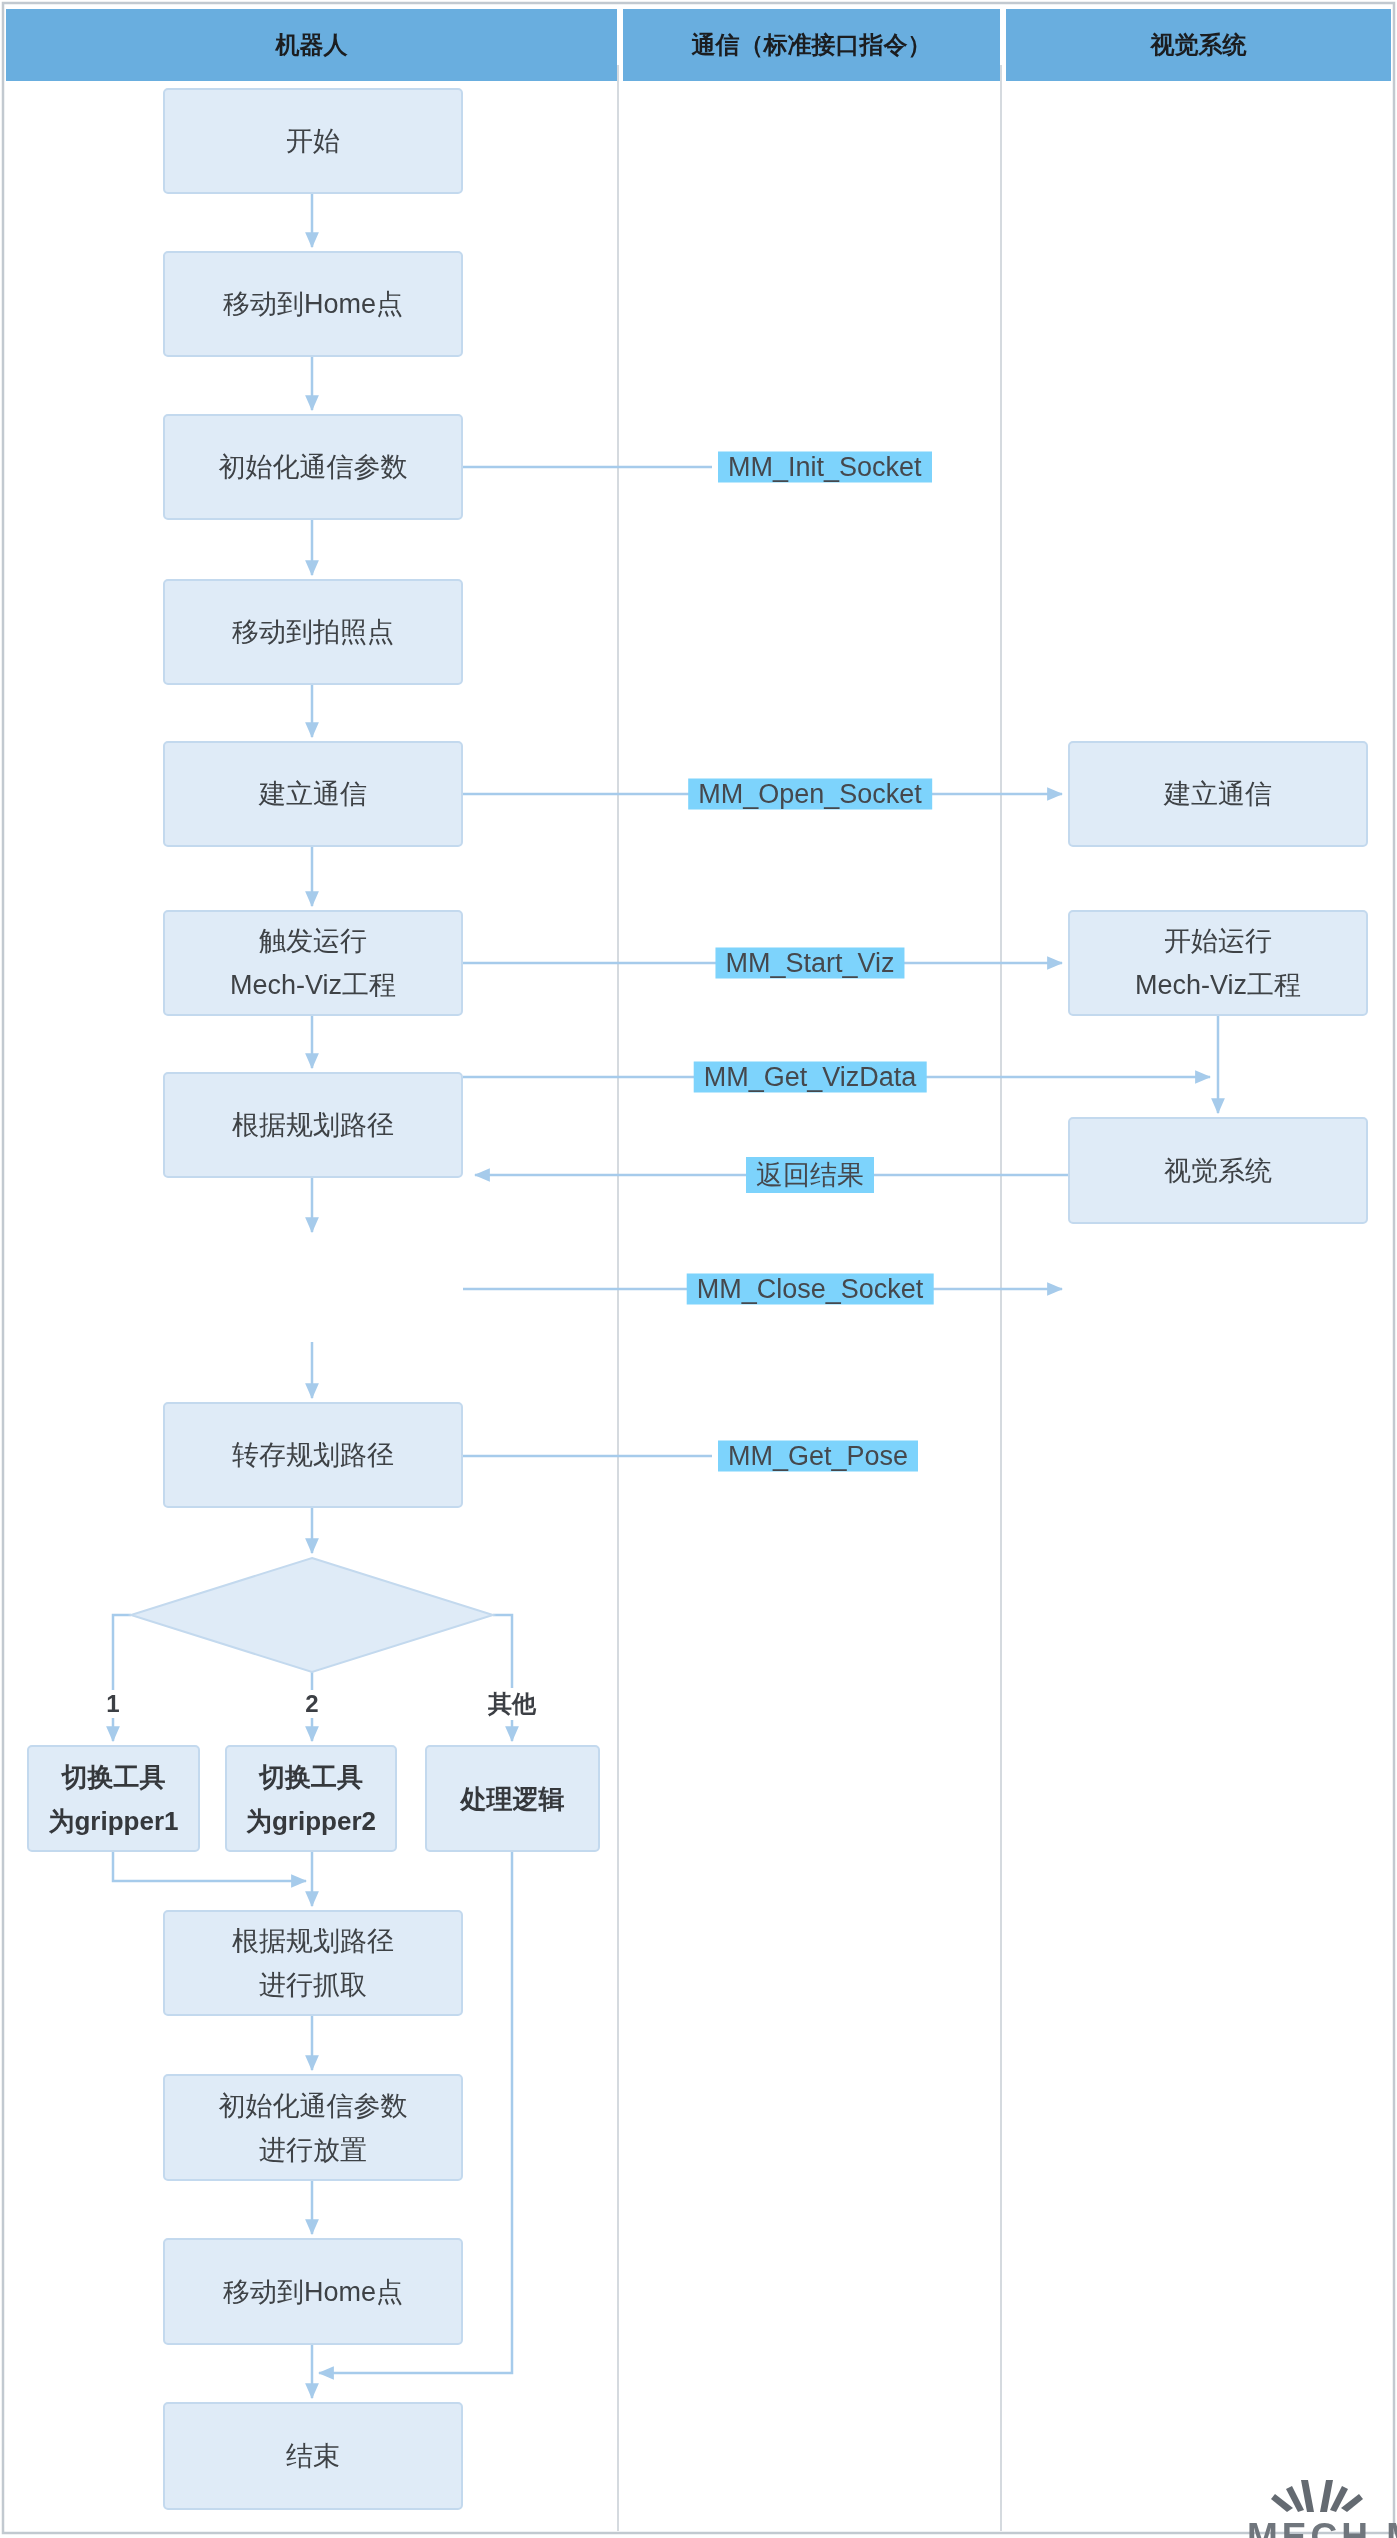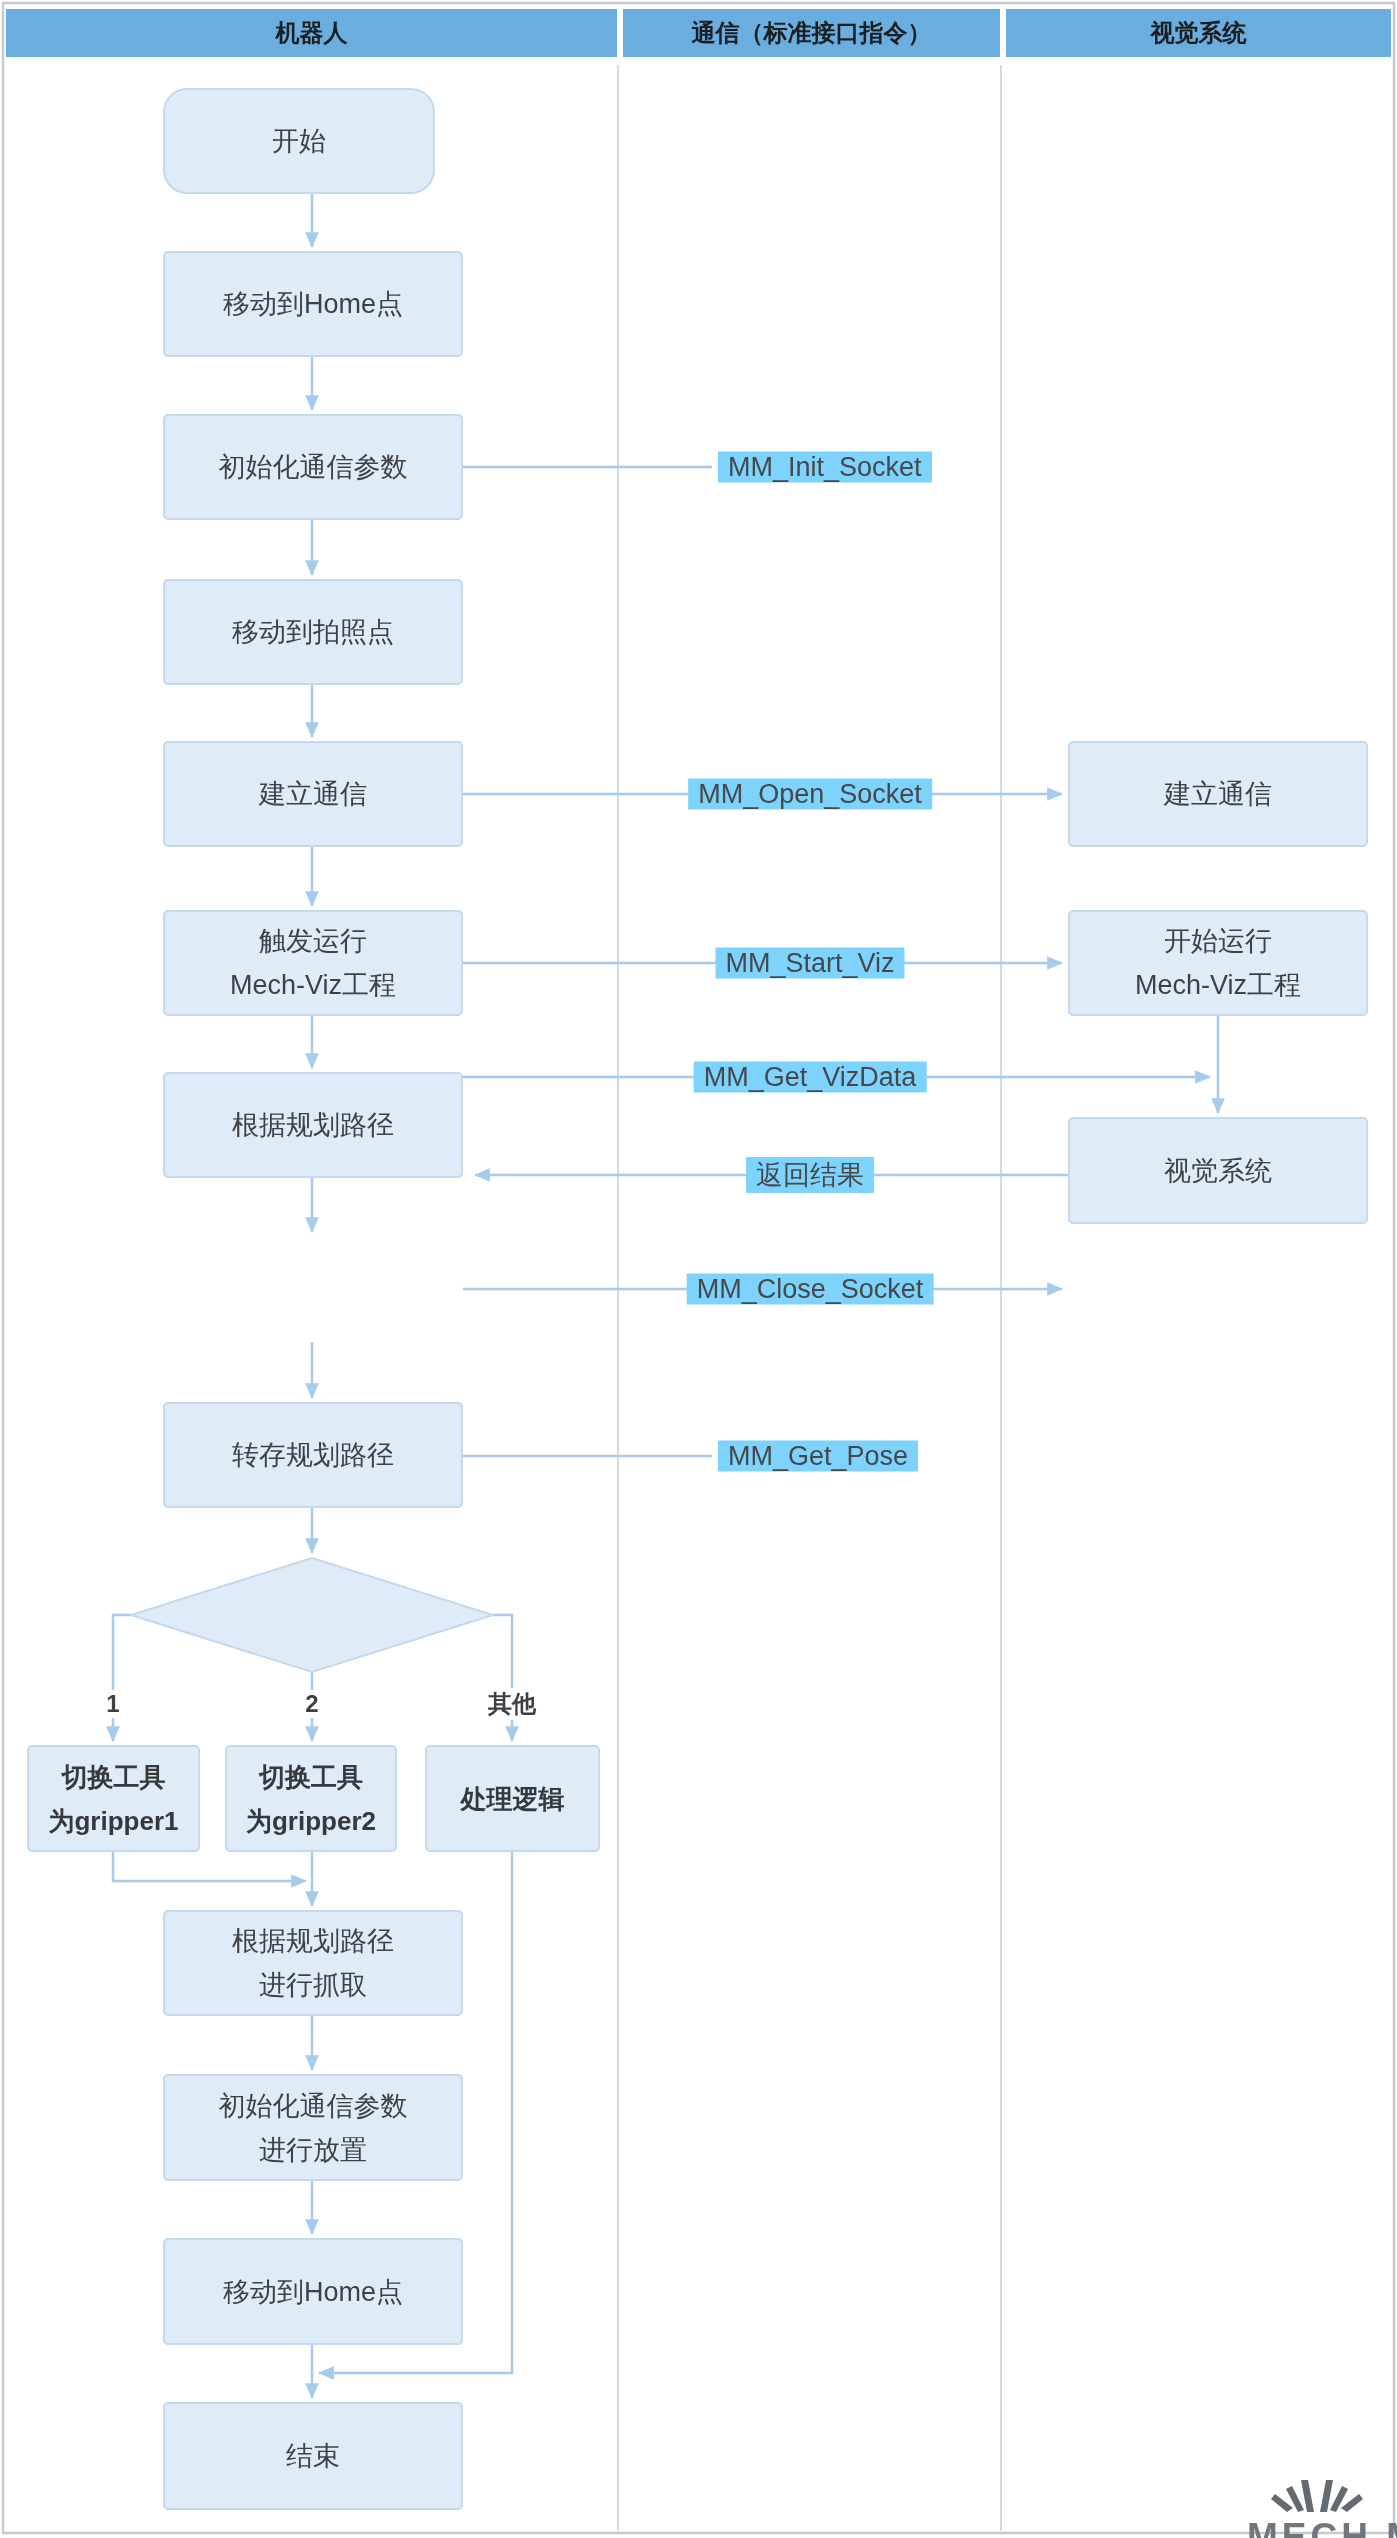--- a/index.html
+++ b/index.html
@@ -1,19 +1,19 @@
 <!DOCTYPE html>
 <html><head>
 <meta charset="utf-8">
 <style>
   html,body{margin:0;padding:0;background:#fff;}
   #page{position:relative;width:1397px;height:2538px;background:#ffffff;overflow:hidden;
         font-family:"Liberation Sans","DejaVu Sans",sans-serif;}
   #bg-svg{position:absolute;left:0;top:0;z-index:1;}
-  .hdr-cell{position:absolute;top:9px;height:48px;background:#69AEDF;display:flex;
+  .hdr-cell{position:absolute;top:9px;height:72px;background:#69AEDF;display:flex;
             align-items:center;justify-content:center;font-size:24px;font-weight:bold;
             color:#1b1d20;z-index:2;text-align:center;}
   .node{position:absolute;background:#DFEBF7;border:2px solid #C3D9EE;border-radius:5px;
         display:flex;flex-direction:column;align-items:center;justify-content:center;
         font-size:27px;color:#3E4246;line-height:44px;text-align:center;z-index:3;
         box-sizing:border-box;}
   .node.bold{font-weight:bold;color:#35383c;font-size:26px;}
   .lane-label{position:absolute;transform:translate(-50%,-50%);background:#7dd3fc;
         padding:0 10px;font-size:27px;color:#45484d;white-space:nowrap;z-index:4;}
   .lane-label.left-anchored{transform:translate(0,-50%);}
@@ -87,21 +87,21 @@
       <polygon points="52,40 46,8 39,8 45,40"></polygon>
       <polygon points="42,38 30,14 24,17 36,40"></polygon>
       <polygon points="31,36 13,22 9,27 25,40"></polygon>
     </g>
   </svg>
 
   <div class="hdr-cell" style="left:6px;width:611px;">机器人</div>
   <div class="hdr-cell" style="left:623px;width:377px;">通信（标准接口指令）</div>
   <div class="hdr-cell" style="left:1006px;width:385px;">视觉系统</div>
 
-  <div class="node" style="left:163px;top:88px;width:272px;height:106px;border-radius:24px;">
+  <div class="node" style="left:163px;top:88px;width:300px;height:106px;">
     <span>开始</span>
   </div>
   <div class="node" style="left:163px;top:251px;width:300px;height:106px;">
     <span>移动到Home点</span>
   </div>
   <div class="node" style="left:163px;top:414px;width:300px;height:106px;">
     <span>初始化通信参数</span>
   </div>
   <div class="node" style="left:163px;top:579px;width:300px;height:106px;">
     <span>移动到拍照点</span>

